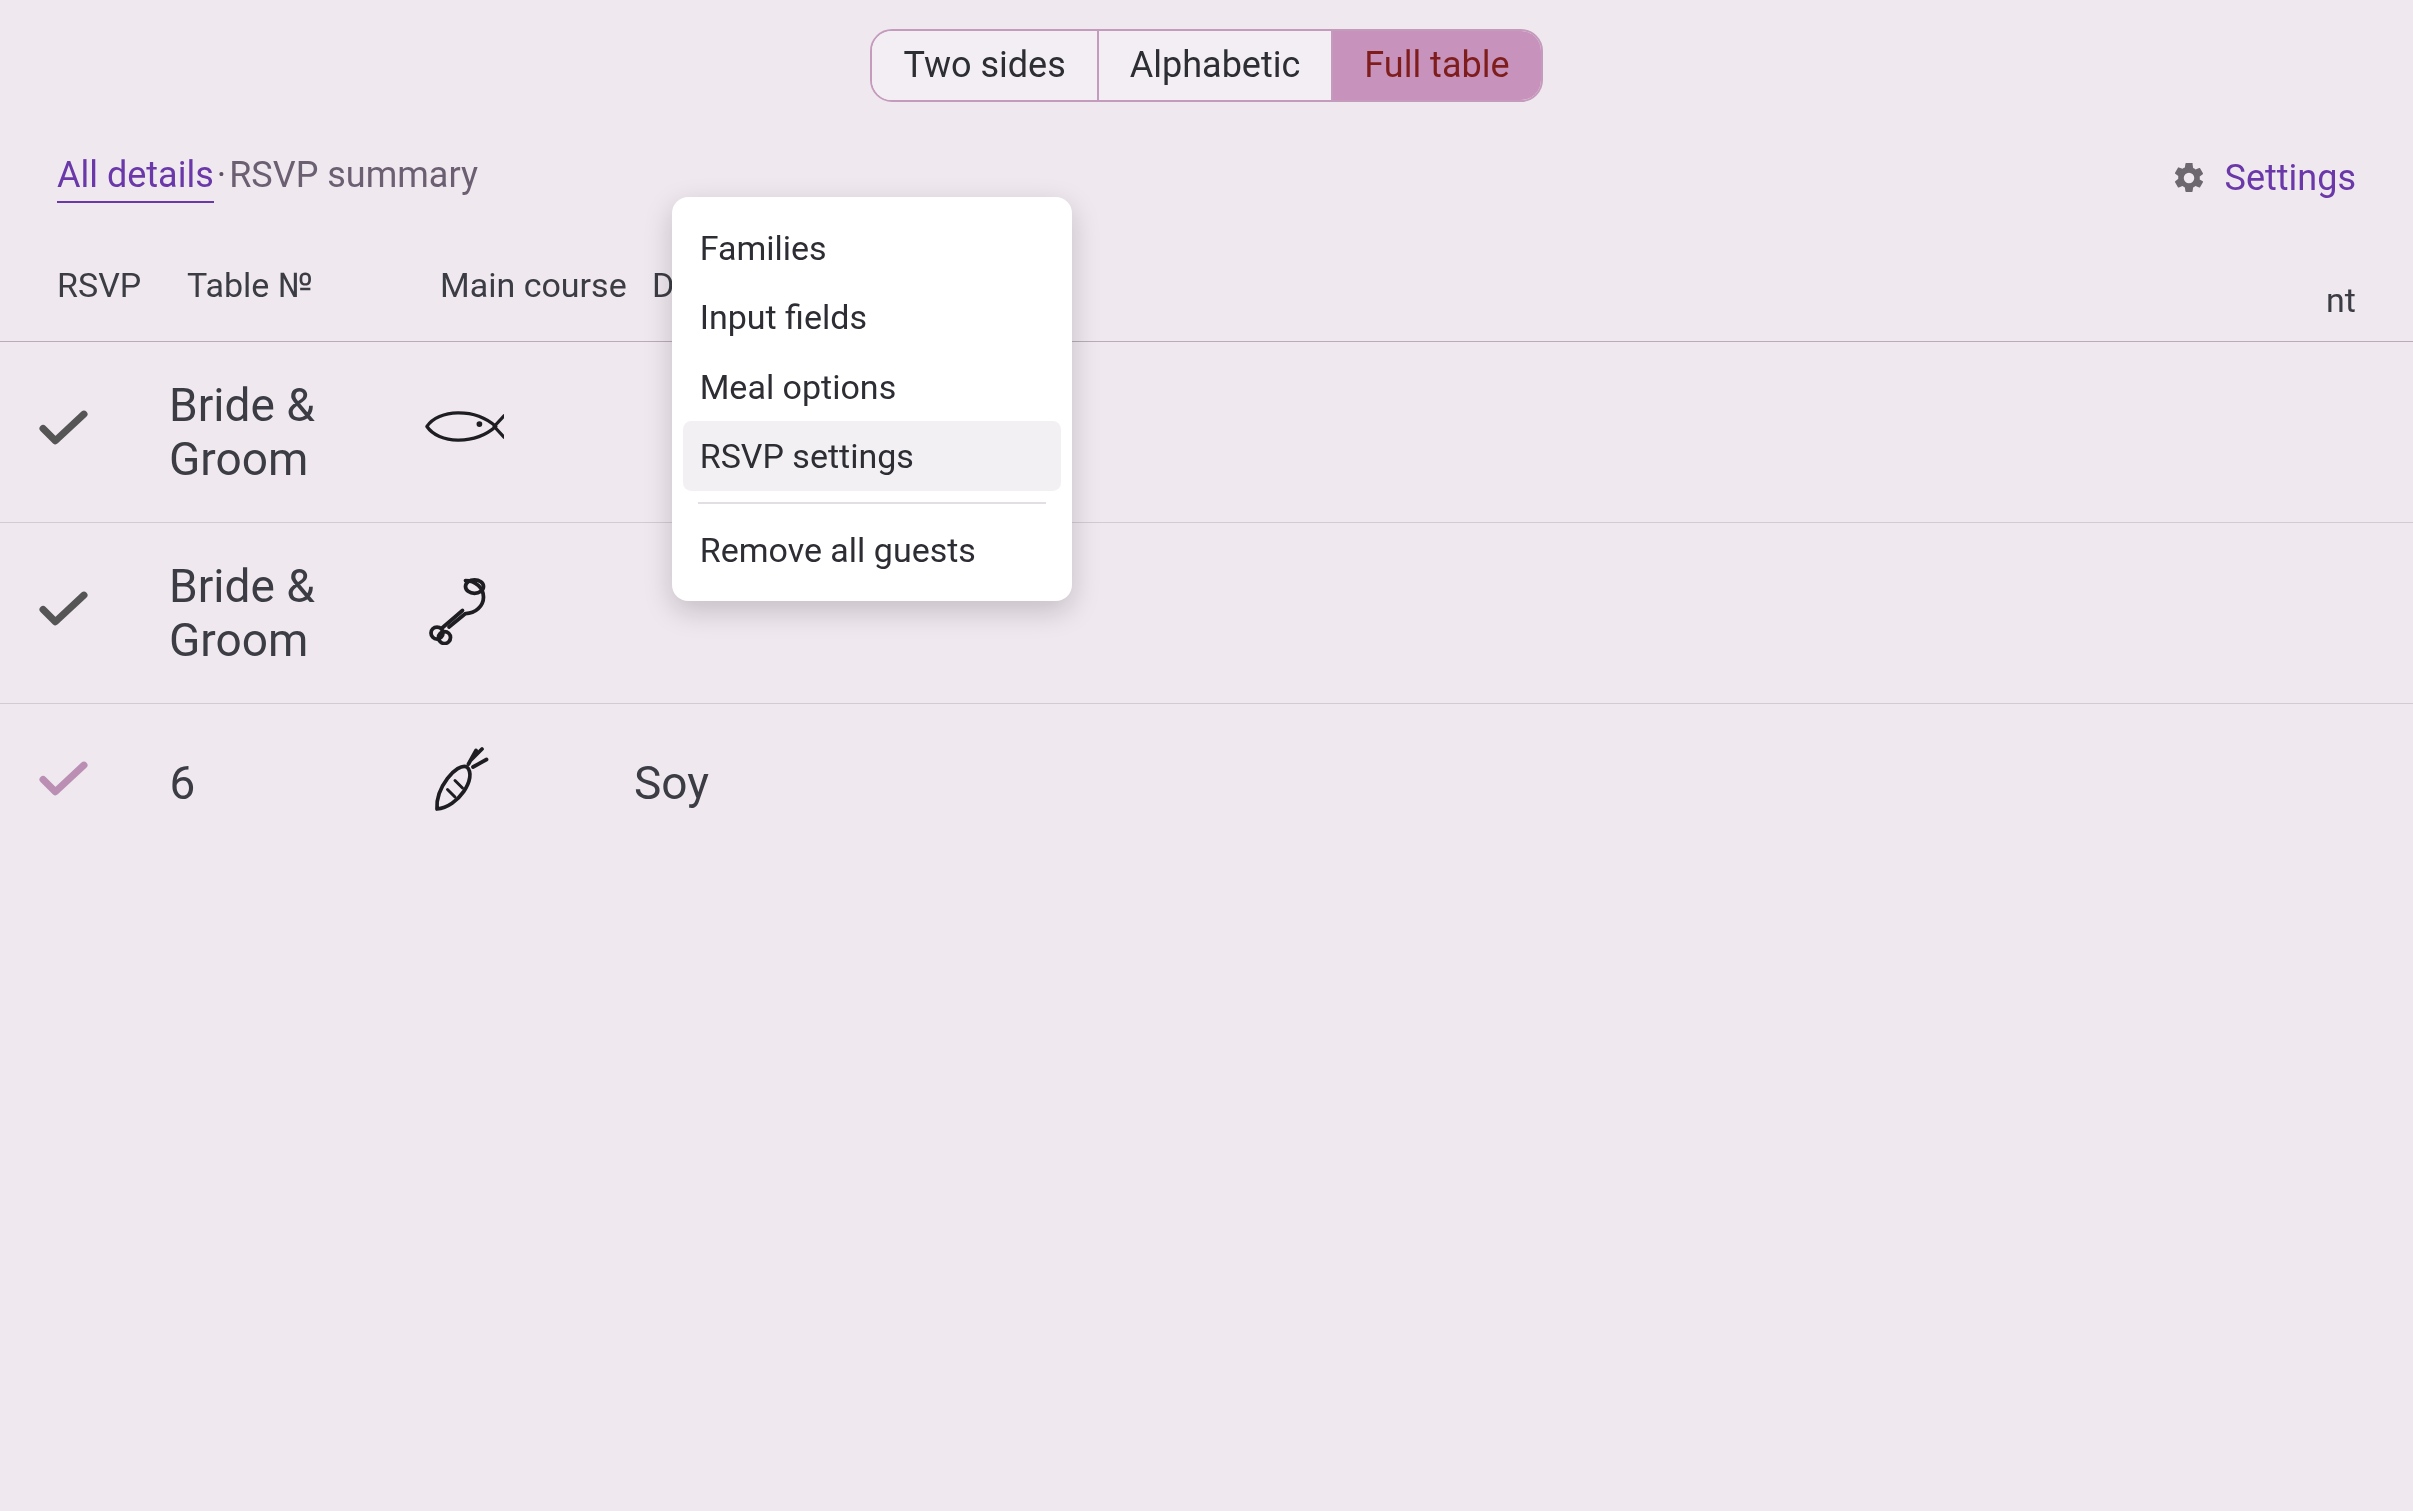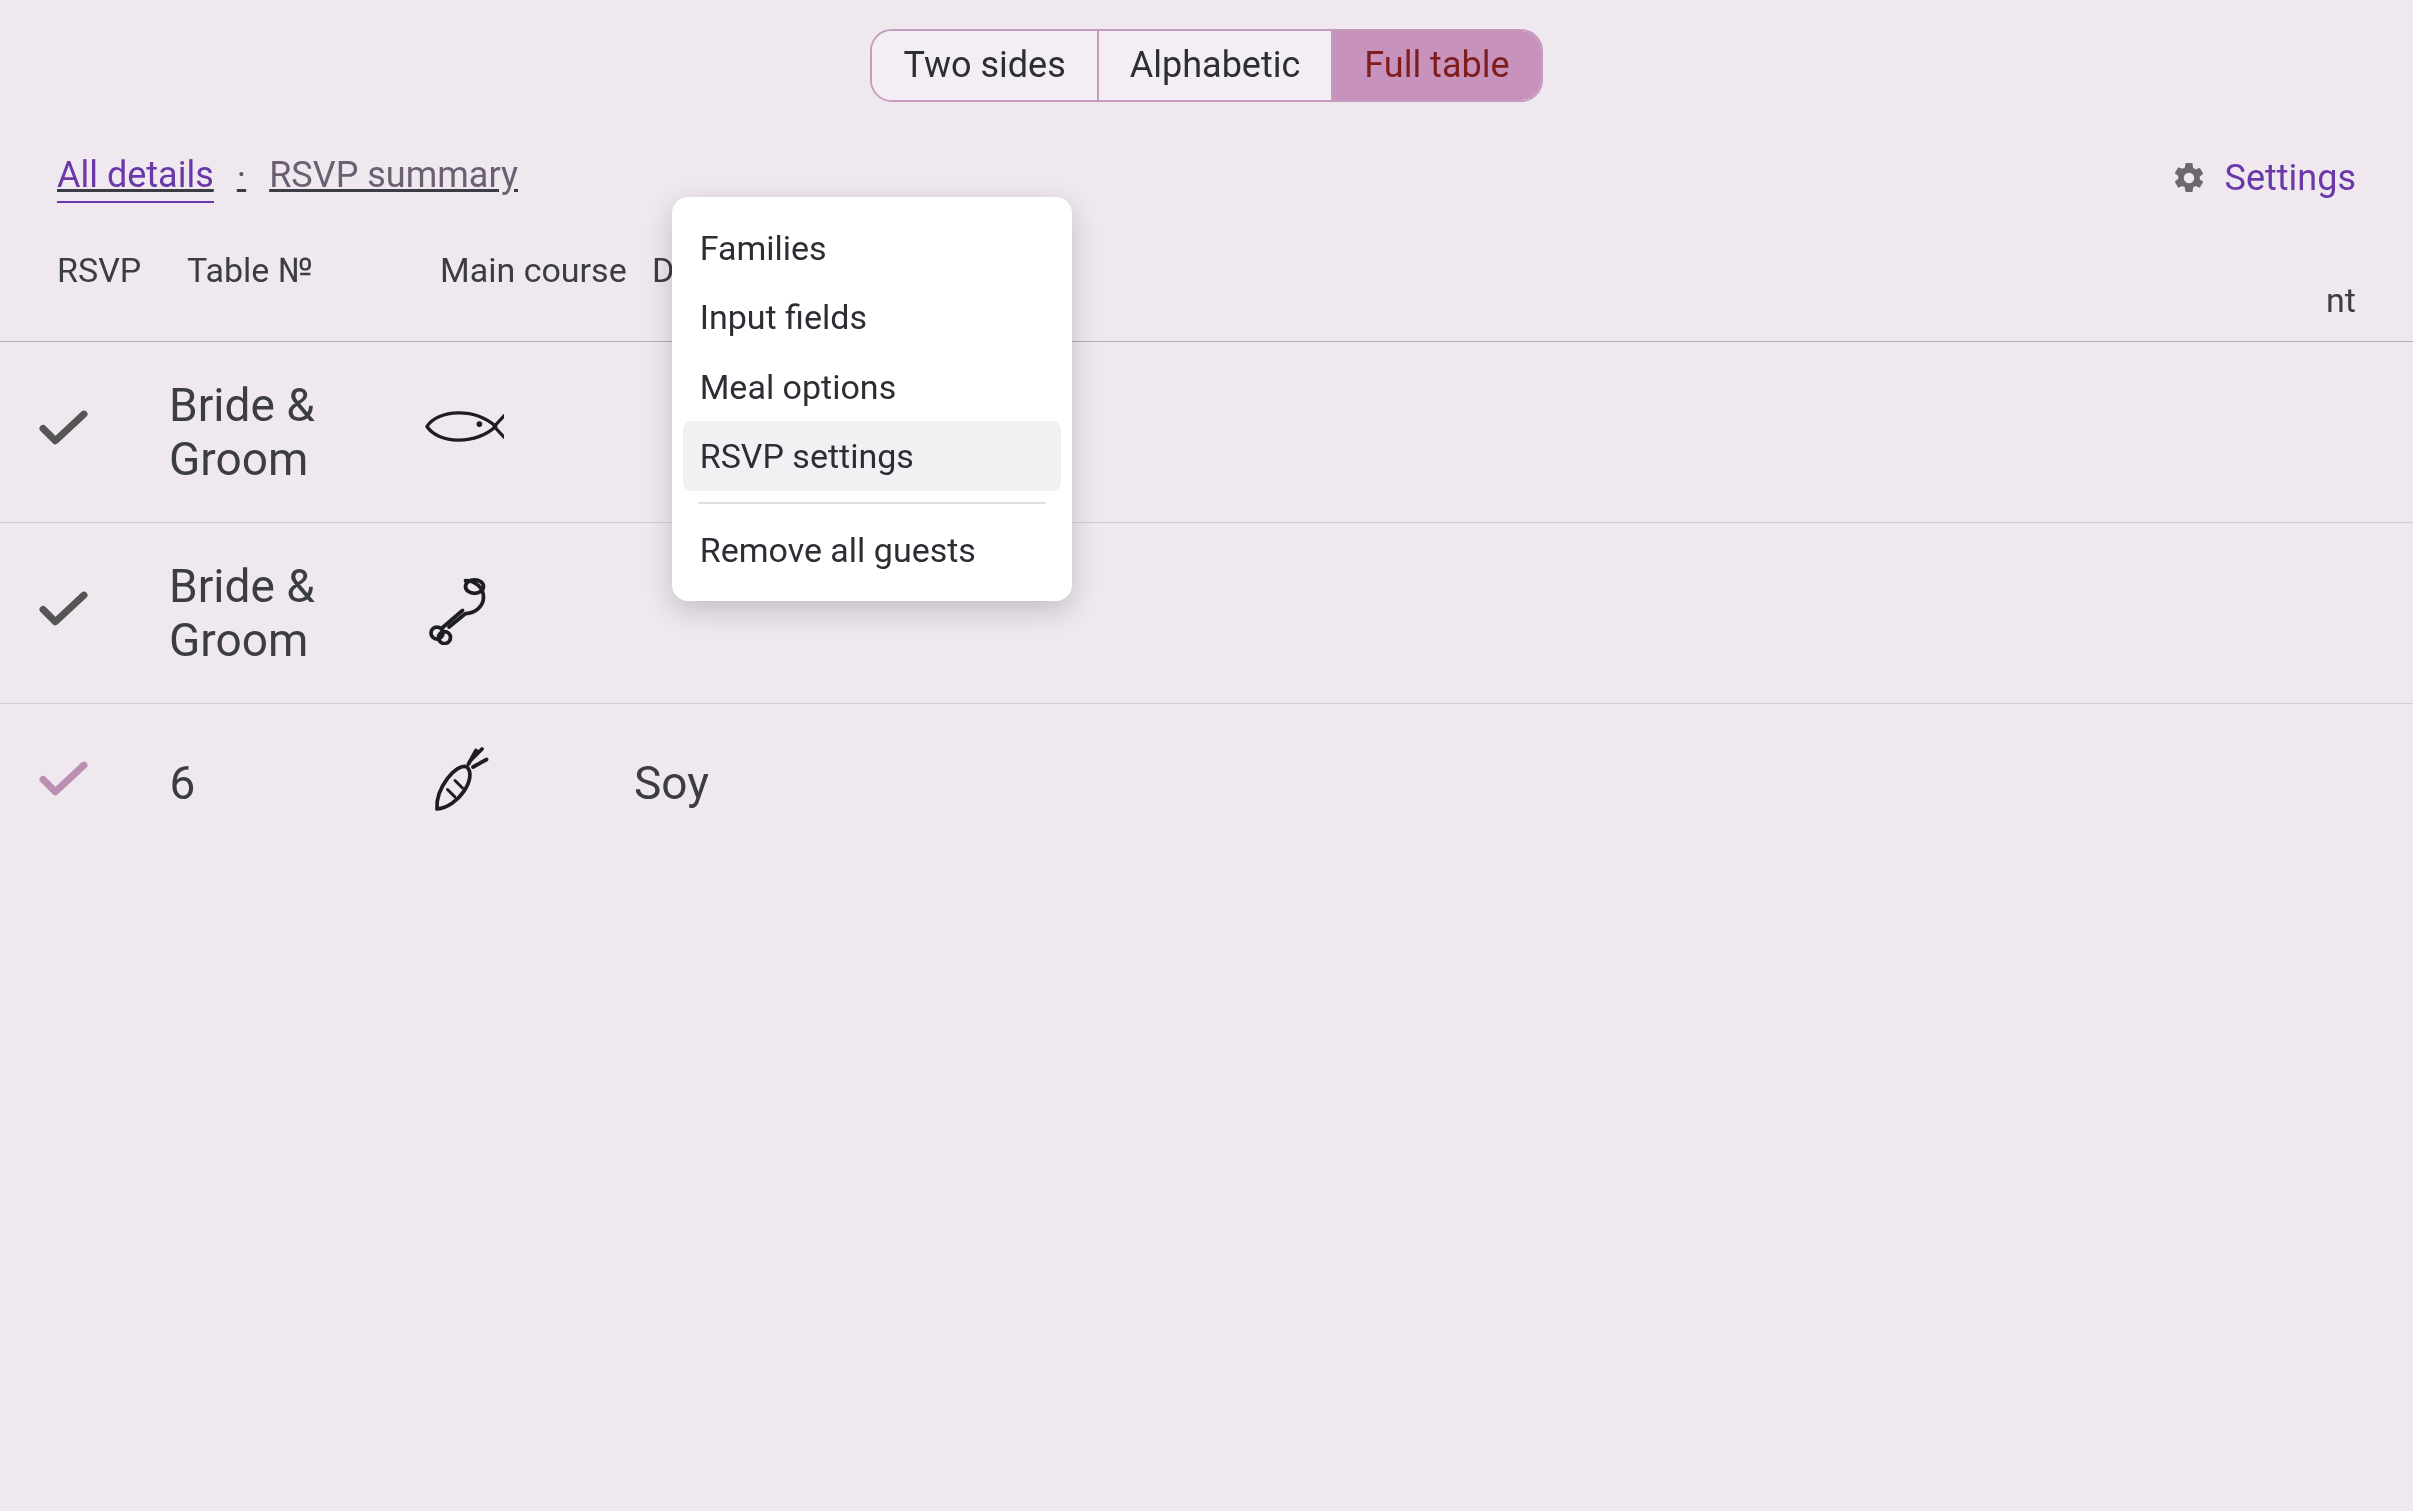--- a/index.html
+++ b/index.html
@@ -46,23 +46,22 @@
   
   .subnav {
     display: flex;
     justify-content: space-between;
     align-items: center;
     padding: 52px 57px 24.5px 57px;
   }
   .subnav-left {
     display: flex;
     align-items: baseline;
-    gap: 23px;
+    gap: 3px;
     font-size: 36px;
-    text-decoration: underline;
   }
   .subnav-left .link-active {
     color: #6a38a8;
     border-bottom: 2.4px solid #6a38a8;
     padding-bottom: 4.9px;
     cursor: pointer;
   }
   .subnav-left .dot { color: #5d5262; }
   .subnav-left .link-inactive {
     color: #6b5f72;
@@ -85,20 +84,21 @@
   
   .table {
     width: 100%;
   }
   .thead {
     display: flex;
     padding: 23px 57px 21px 57px;
     font-size: 34px;
     color: #3c3c44;
     border-bottom: 1.6px solid #b9abb9;
+    align-items: center;
   }
   .col-rsvp { width: 130px; flex: none; }
   .col-table { width: 253px; flex: none; }
   .col-main { width: 212px; flex: none; }
   .col-diet { width: 416px; flex: none; }
   .col-nt { flex: 1; text-align: right; margin-top: 30px; }
 
   .trow {
     display: flex;
     align-items: center;

